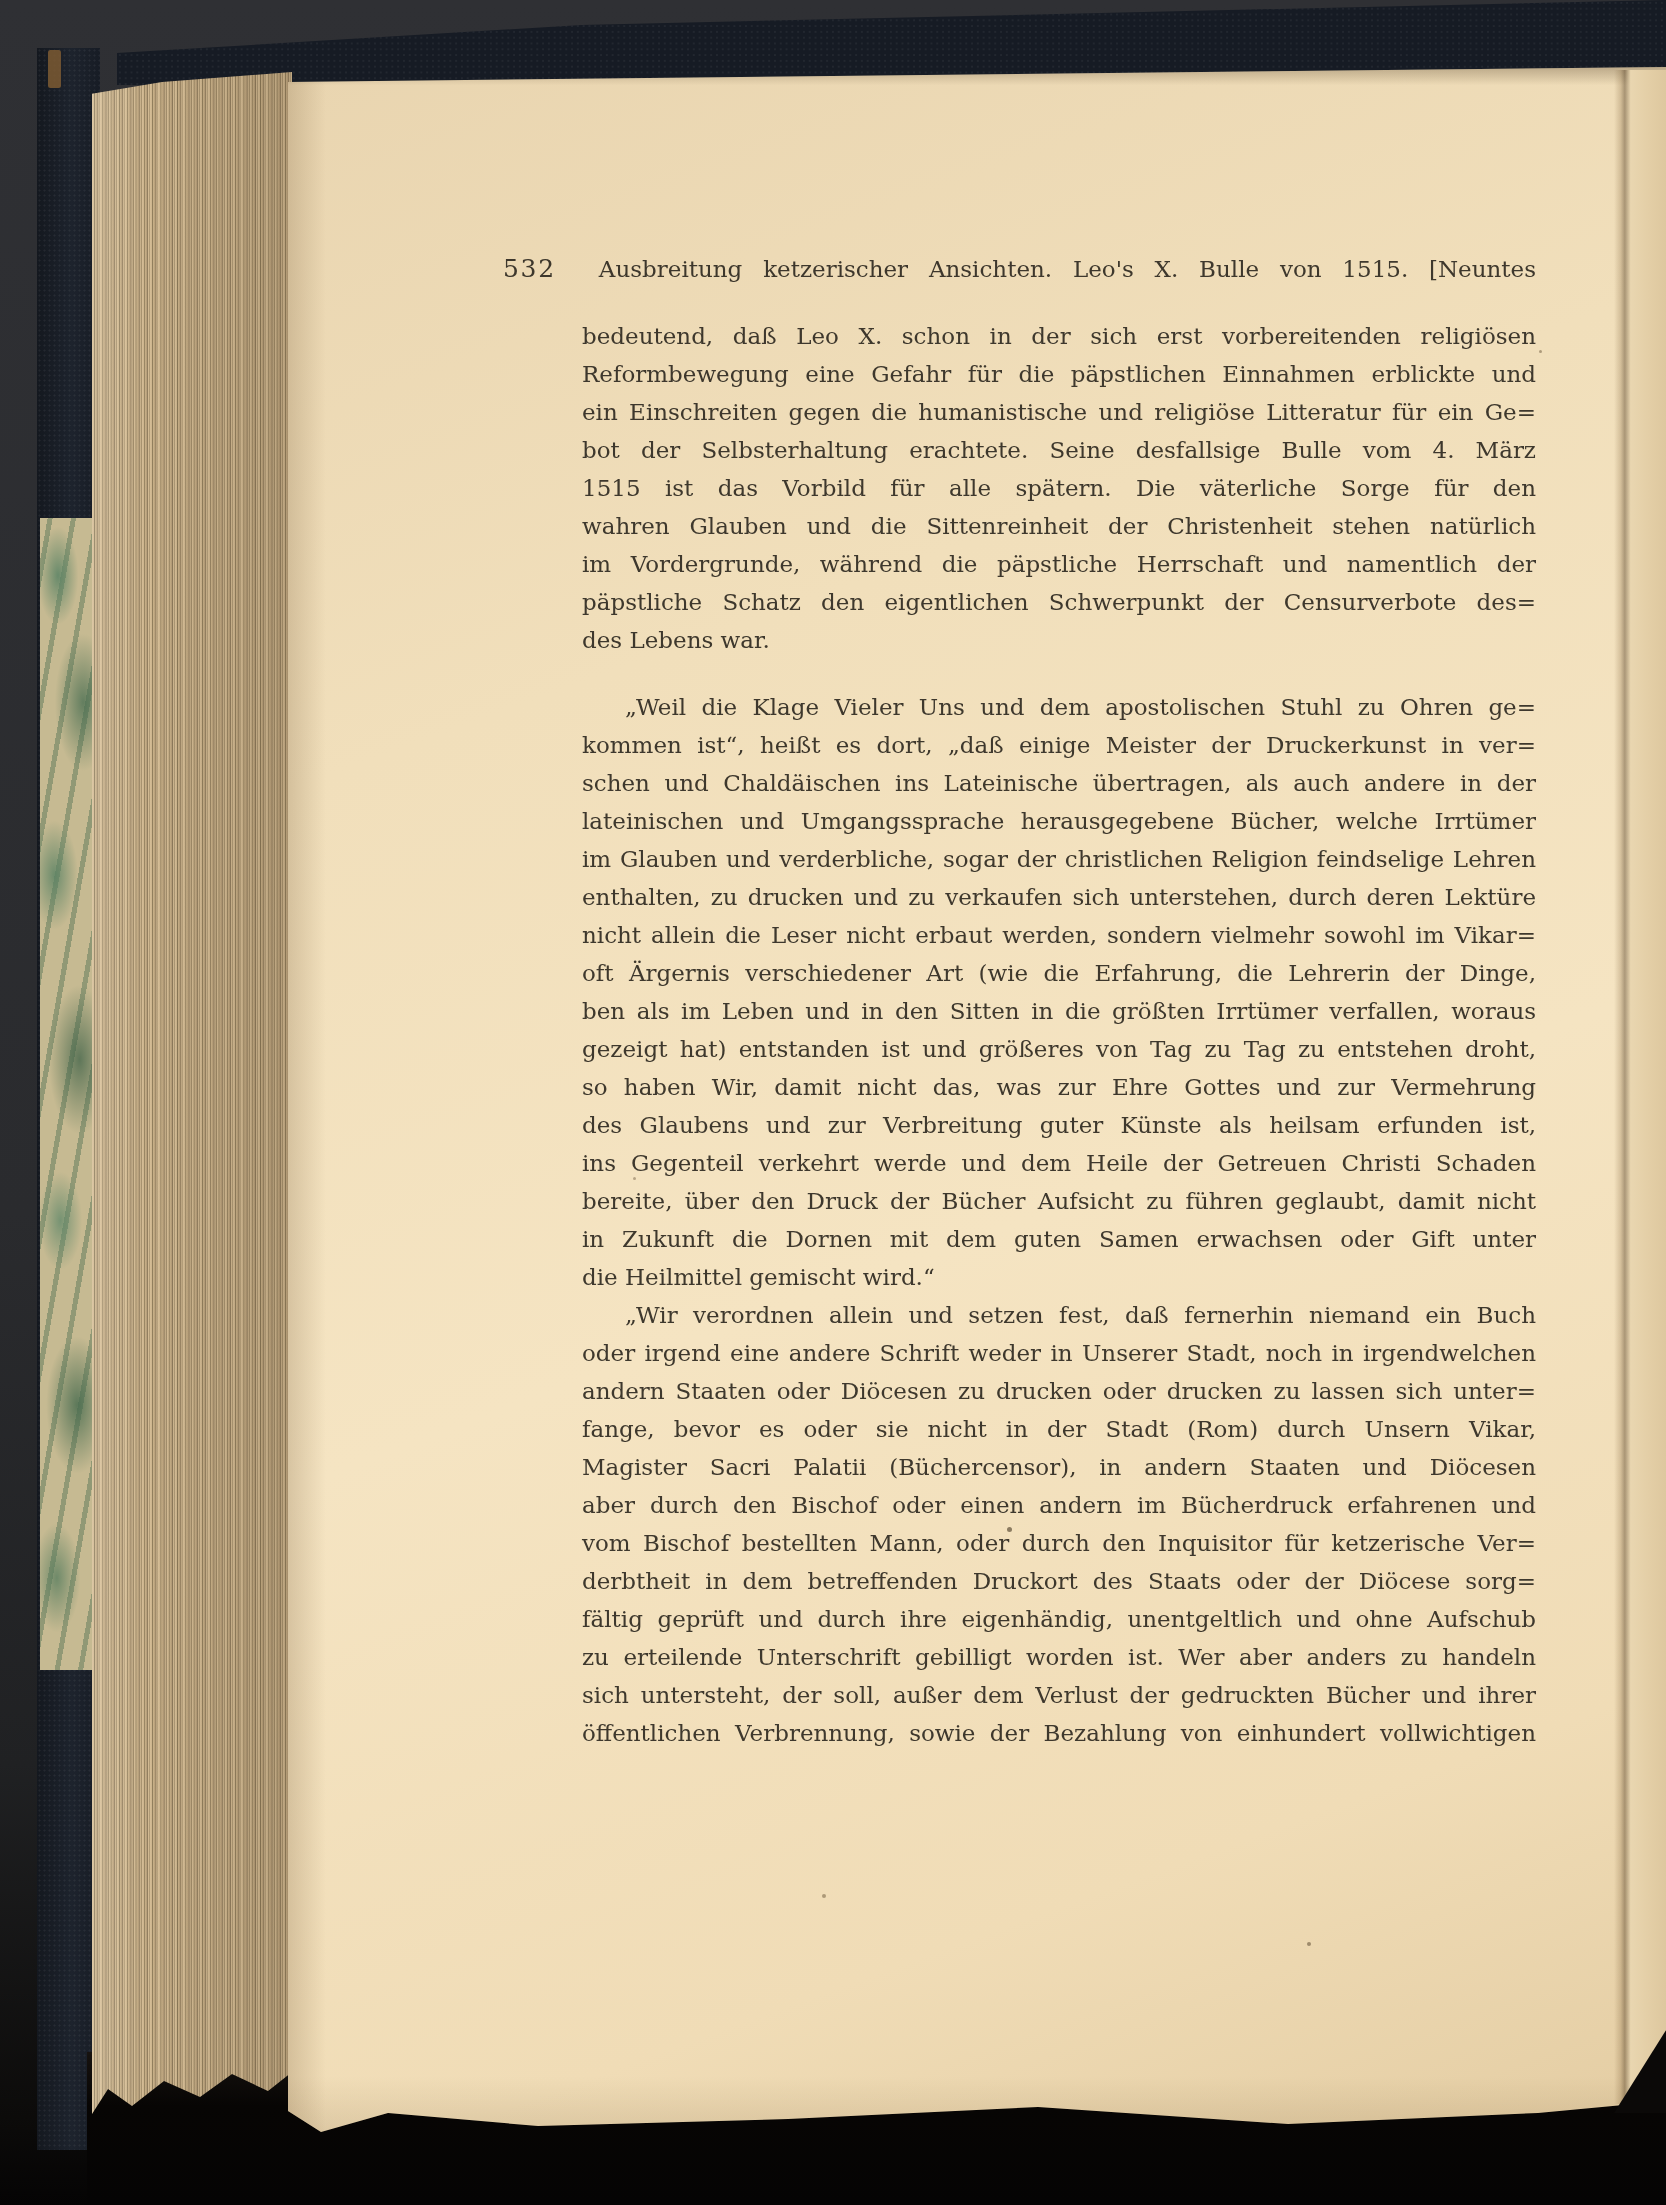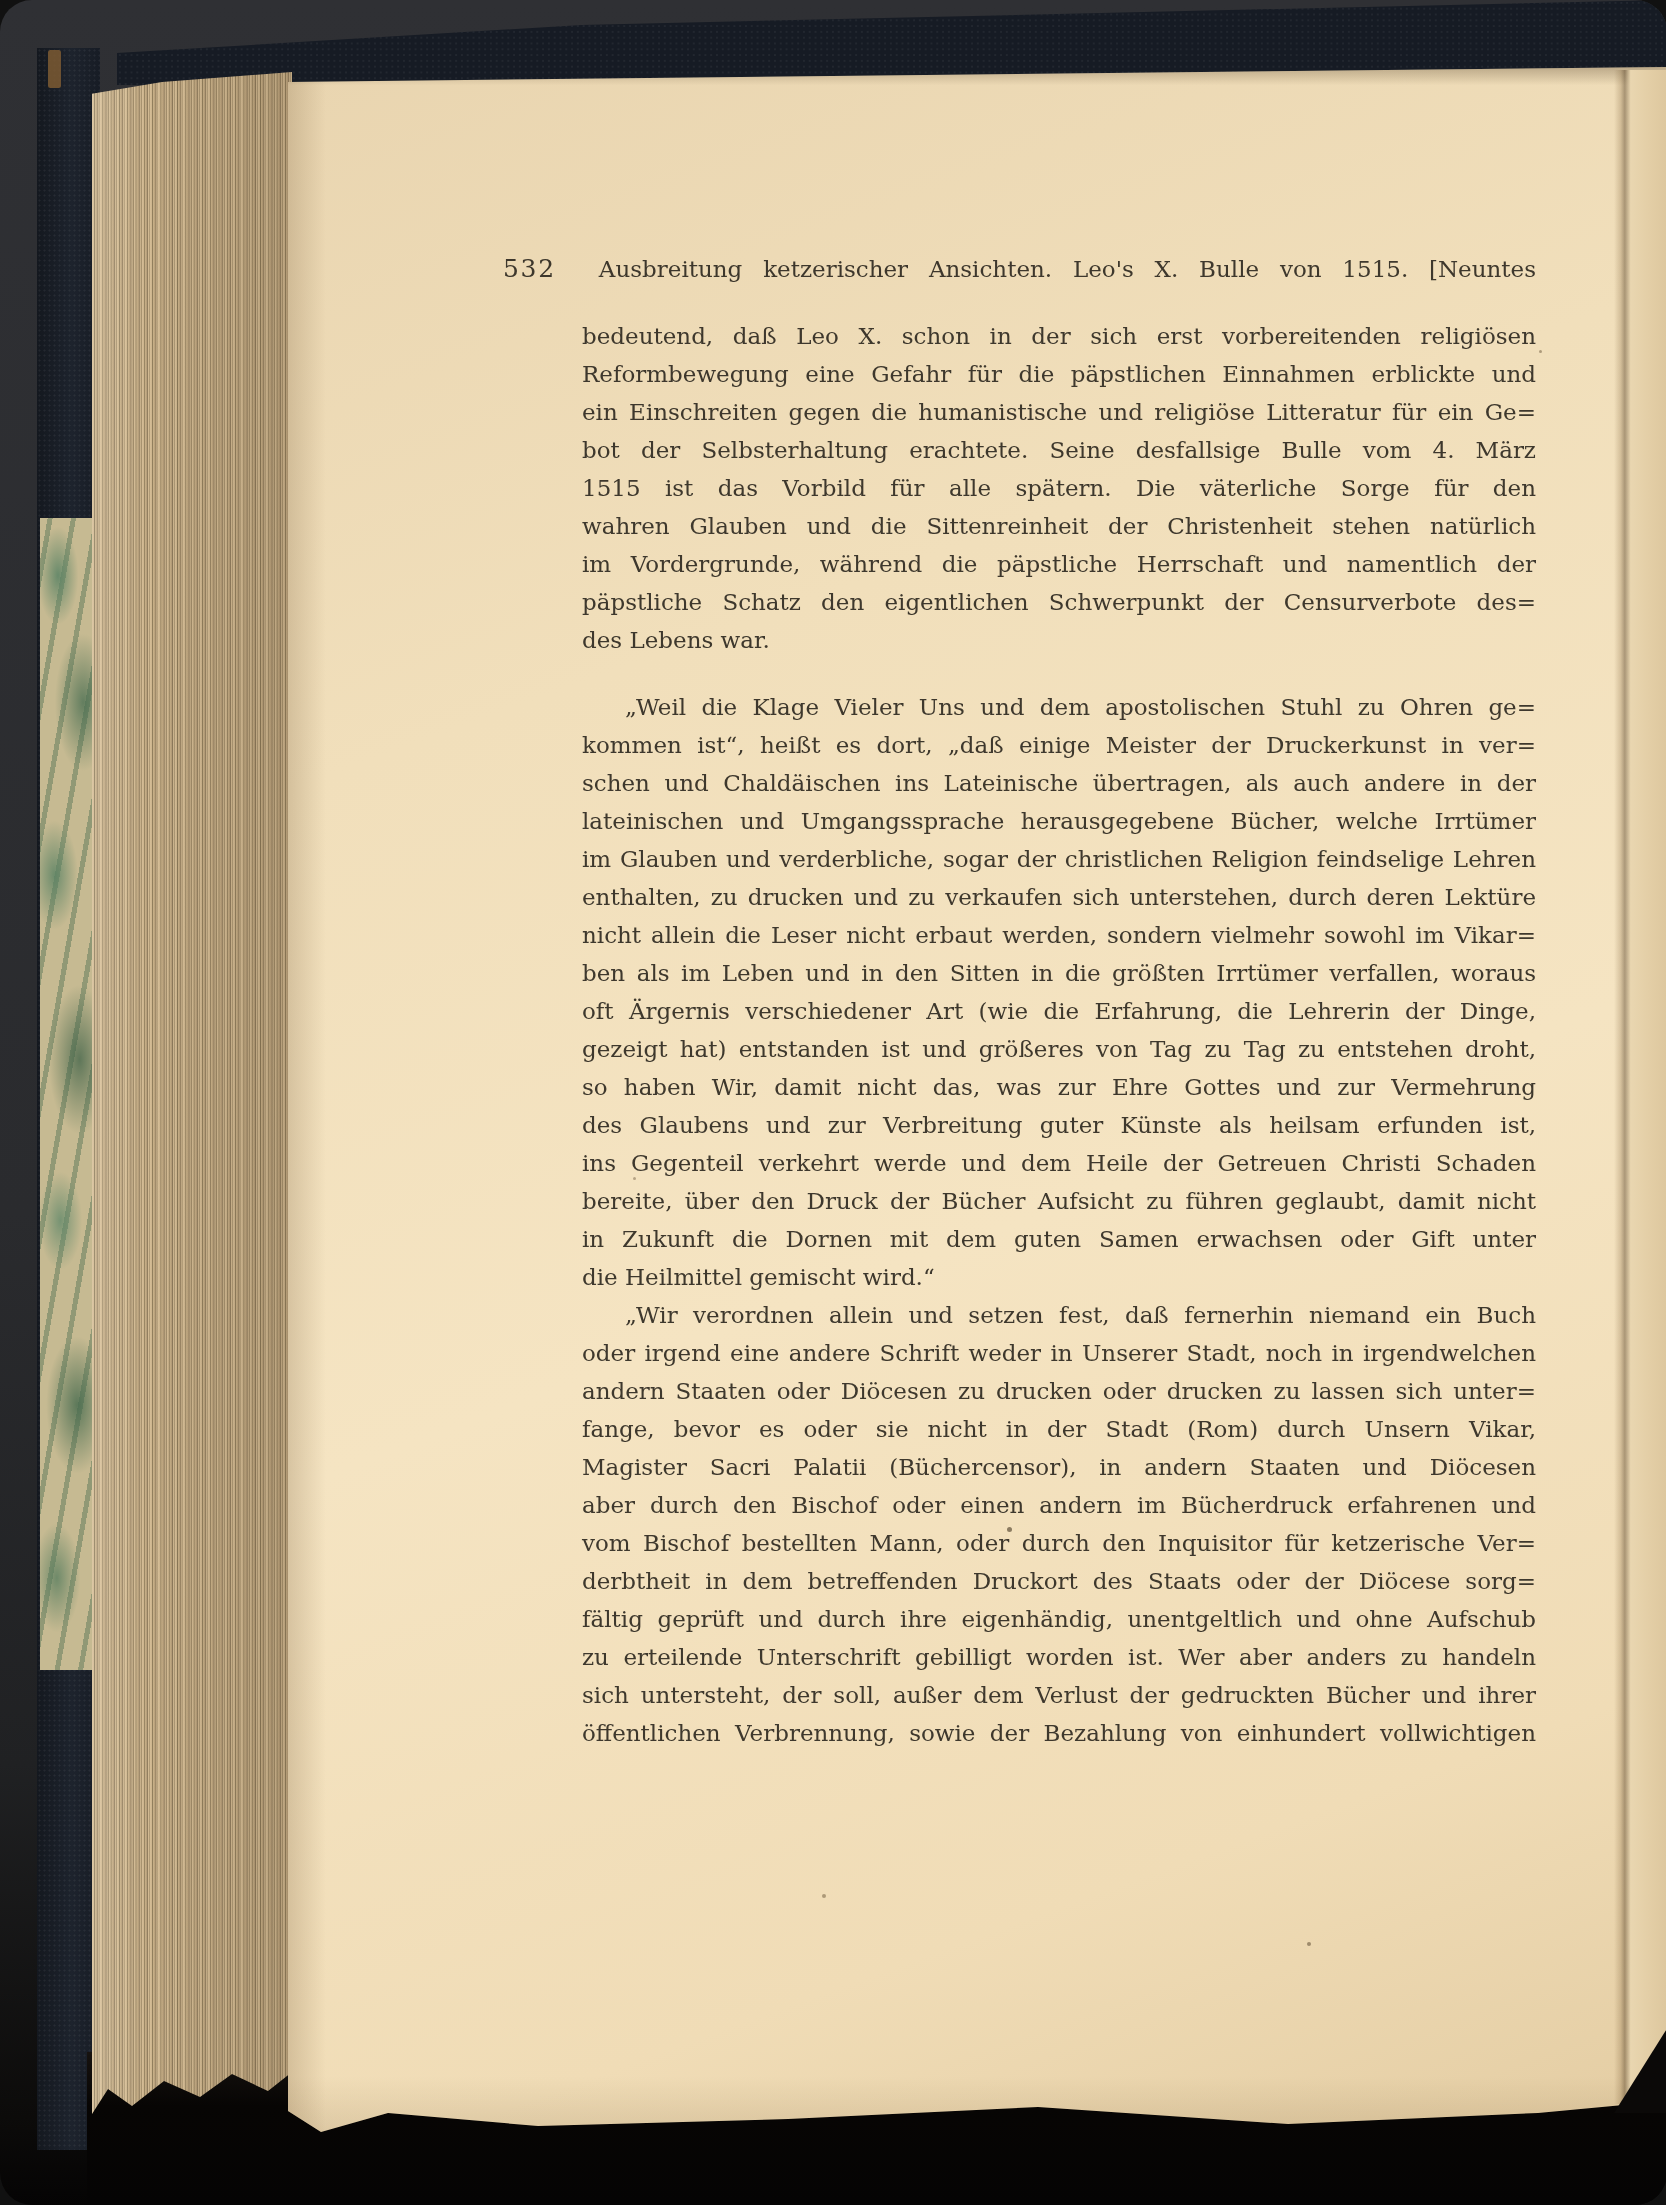--- a/index.html
+++ b/index.html
@@ -1,20 +1,19 @@
 <!DOCTYPE html>
 <html style="font-size:13.3px"><head>
 <meta charset="utf-8">
 <style>
   html,body{margin:0;padding:0;background:#111;}
   #stage{
     position:relative; width:1667px; height:2205px; overflow:hidden;
     background:linear-gradient(180deg,#2f3034 0%,#2a2b2e 55%,#202123 80%,#0c0b0a 96%,#050404 100%);
     font-family:"DejaVu Serif", serif;
-    border-radius:32px;
   }
   
   .cover-top{
     position:absolute; left:117px; top:0; width:1550px; height:85px; z-index:2;
     background:
       radial-gradient(rgba(255,255,255,.05) 0.8px, transparent 1.3px),
       #161b24;
     background-size:5.8px 5.8px, auto;
     clip-path:polygon(0 53px, 30% 25px, 100% 0, 100% 85px, 0 85px);
     border-bottom:1.7px solid rgba(130,95,50,.30);
@@ -156,22 +155,22 @@
           <div class="line para-end">des Lebens war.</div>
         </div>
         <div class="para" style="margin-top: 29px;">
           <div class="line indent">„Weil die Klage Vieler Uns und dem apostolischen Stuhl zu Ohren ge=</div>
           <div class="line">kommen ist“, heißt es dort, „daß einige Meister der Druckerkunst in ver=</div>
           <div class="line">schen und Chaldäischen ins Lateinische übertragen, als auch andere in der</div>
           <div class="line">lateinischen und Umgangssprache herausgegebene Bücher, welche Irrtümer</div>
           <div class="line">im Glauben und verderbliche, sogar der christlichen Religion feindselige Lehren</div>
           <div class="line">enthalten, zu drucken und zu verkaufen sich unterstehen, durch deren Lektüre</div>
           <div class="line">nicht allein die Leser nicht erbaut werden, sondern vielmehr sowohl im Vikar=</div>
+          <div class="line">oft Ärgernis verschiedener Art (wie die Erfahrung, die Lehrerin der Dinge,</div>
           <div class="line">ben als im Leben und in den Sitten in die größten Irrtümer verfallen, woraus</div>
-          <div class="line">oft Ärgernis verschiedener Art (wie die Erfahrung, die Lehrerin der Dinge,</div>
           <div class="line">gezeigt hat) entstanden ist und größeres von Tag zu Tag zu entstehen droht,</div>
           <div class="line">so haben Wir, damit nicht das, was zur Ehre Gottes und zur Vermehrung</div>
           <div class="line">des Glaubens und zur Verbreitung guter Künste als heilsam erfunden ist,</div>
           <div class="line">ins Gegenteil verkehrt werde und dem Heile der Getreuen Christi Schaden</div>
           <div class="line">bereite, über den Druck der Bücher Aufsicht zu führen geglaubt, damit nicht</div>
           <div class="line">in Zukunft die Dornen mit dem guten Samen erwachsen oder Gift unter</div>
           <div class="line para-end">die Heilmittel gemischt wird.“</div>
         </div>
         <div class="para" style="margin-top: 0px;">
           <div class="line indent">„Wir verordnen allein und setzen fest, daß fernerhin niemand ein Buch</div>

